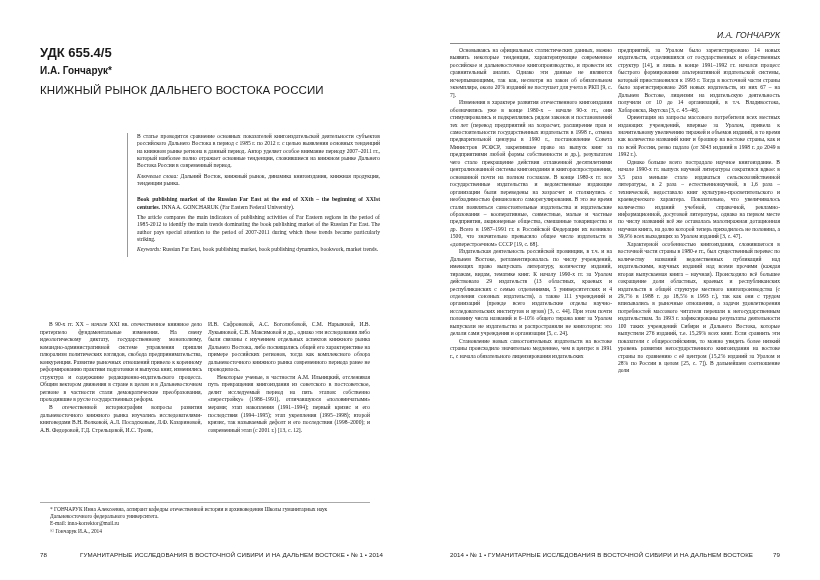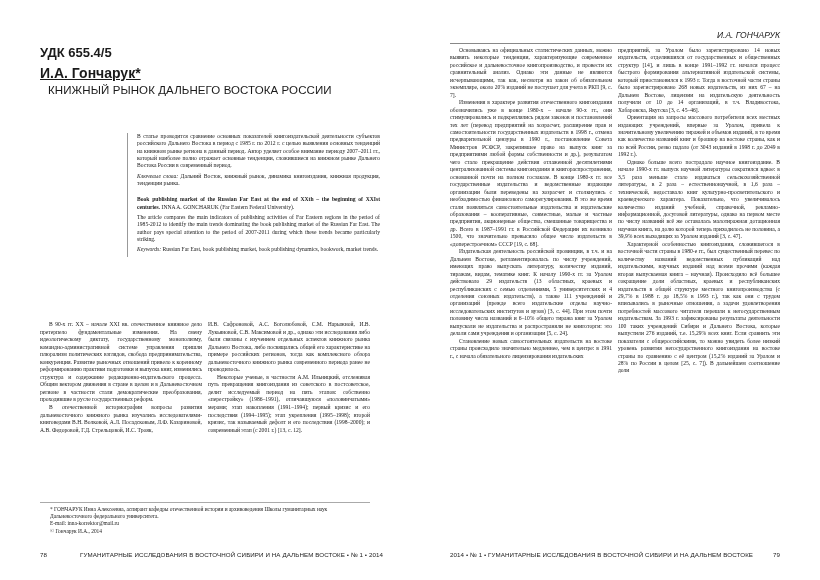--- a/index.html
+++ b/index.html
@@ -3,22 +3,22 @@
 <meta charset="utf-8">
 <style>
   html,body{margin:0;padding:0;background:#ffffff;}
   body{width:820px;height:580px;position:relative;overflow:hidden;color:#1a1a1a;}
   .page{position:absolute;top:0;width:410px;height:509px;}
   .left{left:0;}
   .right{left:410px;}
   .sans{font-family:"Liberation Sans",sans-serif;}
   .serif{font-family:"Liberation Serif",serif;}
   .udk{position:absolute;left:40px;top:45px;font-size:13px;font-weight:bold;}
-  .author{position:absolute;left:40px;top:65px;font-size:14px;font-weight:bold;text-decoration:underline;}
-  .title{position:absolute;left:48px;top:83px;font-size:11.5px;line-height:14px;letter-spacing:0.1px;}
+  .author{position:absolute;left:40px;top:65px;font-size:10px;font-weight:bold;}
+  .title{position:absolute;left:40px;top:83px;font-size:11.5px;line-height:14px;letter-spacing:0.1px;}
   .abstract{position:absolute;left:127px;top:133px;width:243px;border-left:1px solid #999;padding-left:9px;font-size:5.6px;line-height:7.3px;text-align:justify;}
   .abstract p{margin:0 0 3.2px 0;}
   .abstract .eng-title{margin-top:9px;}
   .kw-label{font-style:italic;}
   .cols{position:absolute;top:321px;font-size:5.6px;line-height:7.55px;text-align:justify;}
   .cols p{margin:0;text-indent:9px;}
   .col-a{left:40px;width:162px;}
   .col-b{left:208px;width:162px;}
   .footnote-rule{position:absolute;left:40px;top:502px;width:330px;height:0;border-top:1px solid #aaa;}
   .footnote{position:absolute;left:40px;top:506px;width:330px;font-size:5.4px;line-height:7.2px;}

